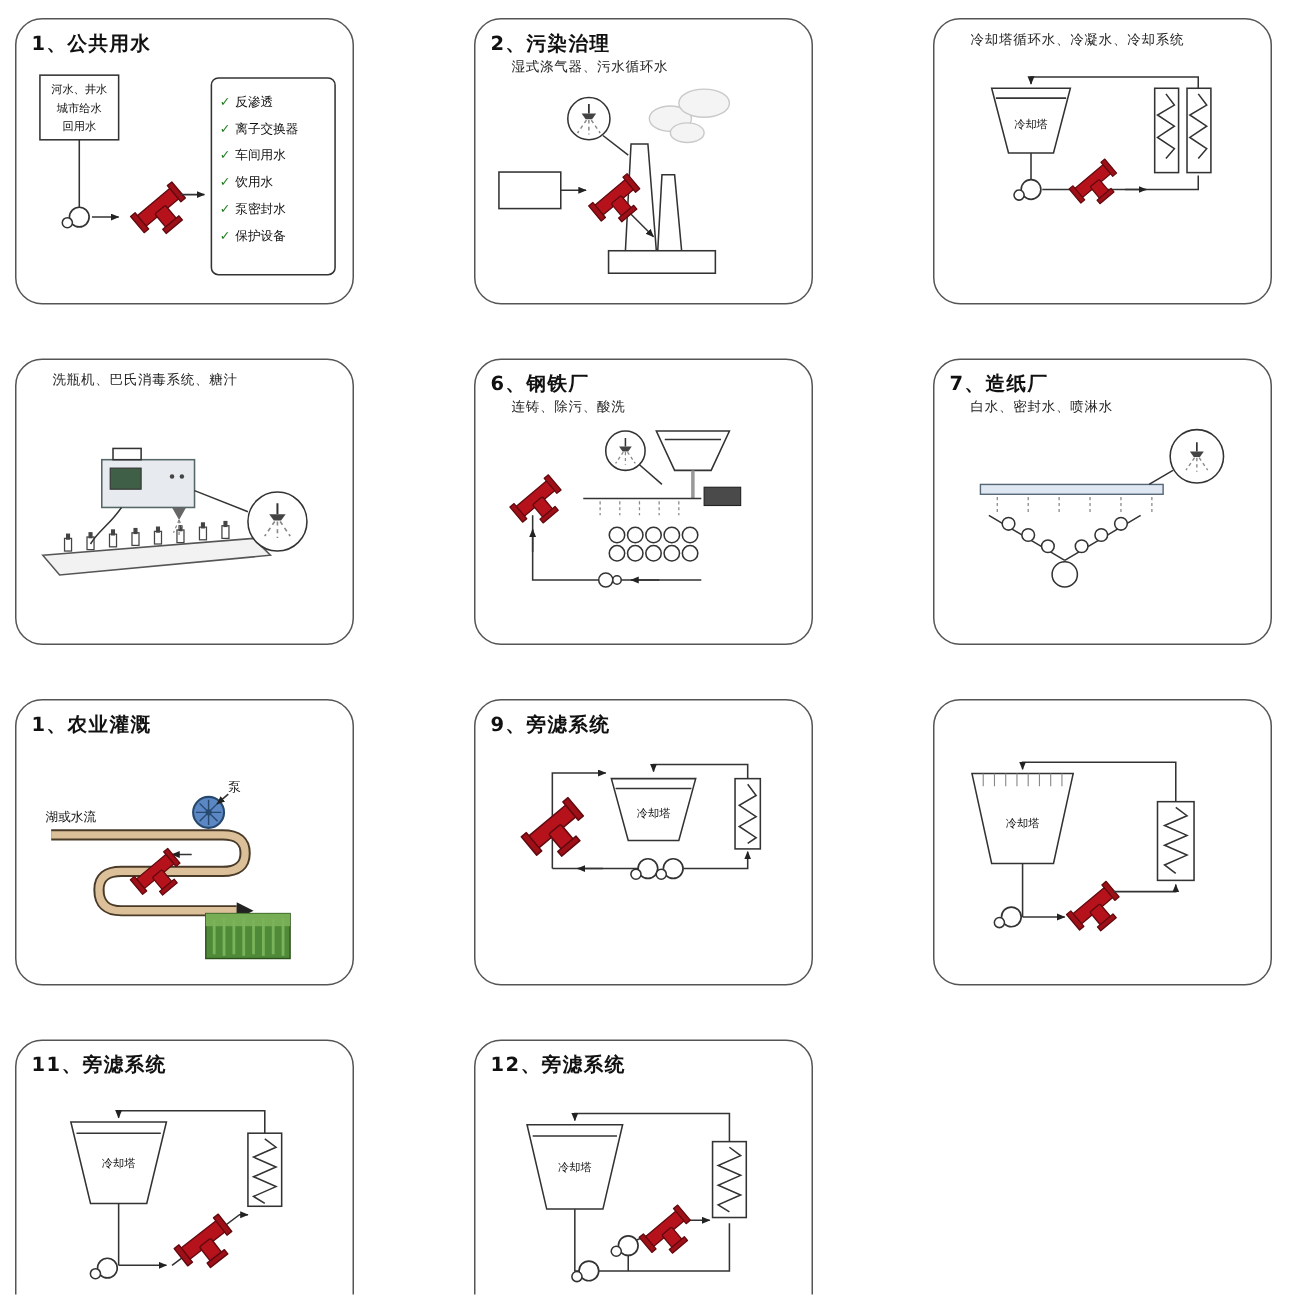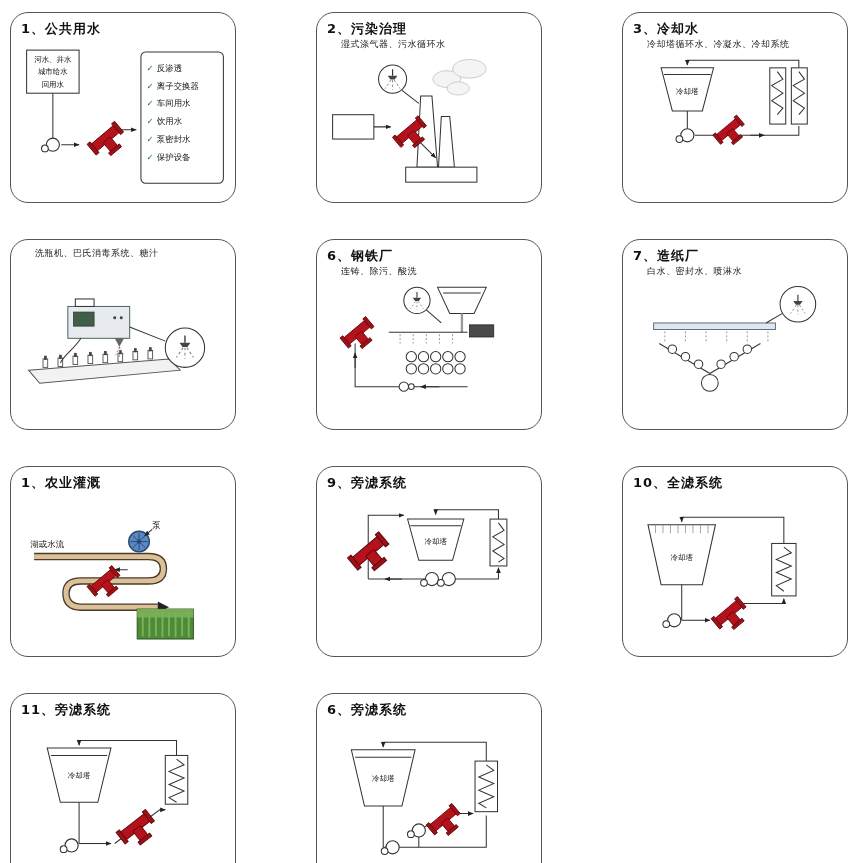--- a/index.html
+++ b/index.html
@@ -108,21 +108,20 @@
       <use href="#nozzle" xlink:href="#nozzle" transform="translate(70,27) scale(1.15)"></use>
       <path class="ln" d="M80,38 L98,52"></path>
       <rect x="6" y="64" width="44" height="26" class="lnf"></rect>
       <path class="ln arr" d="M50,77 H68"></path>
       <use href="#redfilter" xlink:href="#redfilter" transform="translate(88,82) rotate(-40) scale(0.7)"></use>
       <path class="ln arr" d="M100,94 L116,110"></path>
     </svg>
   </div>
 
   <div class="panel">
-    <div class="title">3、冷却水</div>
     <div class="subtitle">冷却塔循环水、冷凝水、冷却系统</div>
     <svg class="diagram" viewBox="0 0 222 150">
       <polygon points="30,14 86,14 74,60 42,60" class="lnf"></polygon>
       <line x1="33" y1="21" x2="83" y2="21" class="ln"></line>
       <text x="58" y="42" class="t8 mid">冷却塔</text>
       <path class="ln arr" d="M177,14 V6 H58 V11"></path>
       <g>
         <rect x="146" y="14" width="17" height="60" class="lnf"></rect>
         <rect x="169" y="14" width="17" height="60" class="lnf"></rect>
         <polyline points="154,18 160,26 148,33 160,41 148,49 160,57 154,64" class="ln"></polyline>
@@ -318,21 +317,20 @@
       <use href="#pump" xlink:href="#pump" transform="translate(130,82)"></use>
       <path class="ln arr" d="M137,82 H183 V70"></path>
       <path class="ln" d="M105,82 H44"></path>
       <path class="ln arr" d="M80,82 H62"></path>
       <path class="ln arr" d="M44,82 V14 H82"></path>
       <use href="#redfilter" xlink:href="#redfilter" transform="translate(44,52) rotate(-40) scale(0.85)"></use>
     </svg>
   </div>
 
   <div class="panel">
-    <div class="title">10、全滤系统</div>
     <div class="subtitle"></div>
     <svg class="diagram" viewBox="0 0 222 150">
       <polygon points="16,24 88,24 74,88 30,88" class="lnf"></polygon>
       <g stroke="#888" stroke-width="0.8">
         <line x1="24" y1="24" x2="24" y2="33"></line>
           <line x1="32" y1="24" x2="32" y2="33"></line>
         <line x1="40" y1="24" x2="40" y2="33"></line>
           <line x1="48" y1="24" x2="48" y2="33"></line>
         <line x1="56" y1="24" x2="56" y2="33"></line>
           <line x1="64" y1="24" x2="64" y2="33"></line>
@@ -367,21 +365,21 @@
       <path class="ln arr" d="M166,28 V12 H62 V17"></path>
       <path class="ln" d="M62,78 V122"></path>
       <use href="#pump" xlink:href="#pump" transform="translate(54,124)"></use>
       <path class="ln arr" d="M62,122 H96"></path>
       <path class="ln arr" d="M100,122 L148,86 H154"></path>
       <use href="#redfilter" xlink:href="#redfilter" transform="translate(122,104) rotate(-38) scale(0.78)"></use>
     </svg>
   </div>
 
   <div class="panel">
-    <div class="title">6、旁滤系统</div>
+    <div class="title">12、旁滤系统</div>
     <div class="subtitle"></div>
     <svg class="diagram" viewBox="0 0 222 150">
       <polygon points="26,22 94,22 80,82 40,82" class="lnf"></polygon>
       <line x1="30" y1="30" x2="90" y2="30" class="ln"></line>
       <text x="60" y="55" class="t8 mid">冷却塔</text>
       <g>
         <rect x="158" y="34" width="24" height="54" class="lnf"></rect>
         <polyline points="170,38 178,44 162,51 178,58 162,65 178,72 162,79 170,84" class="ln"></polyline>
       </g>
       <path class="ln arr" d="M170,34 V14 H60 V19"></path>

